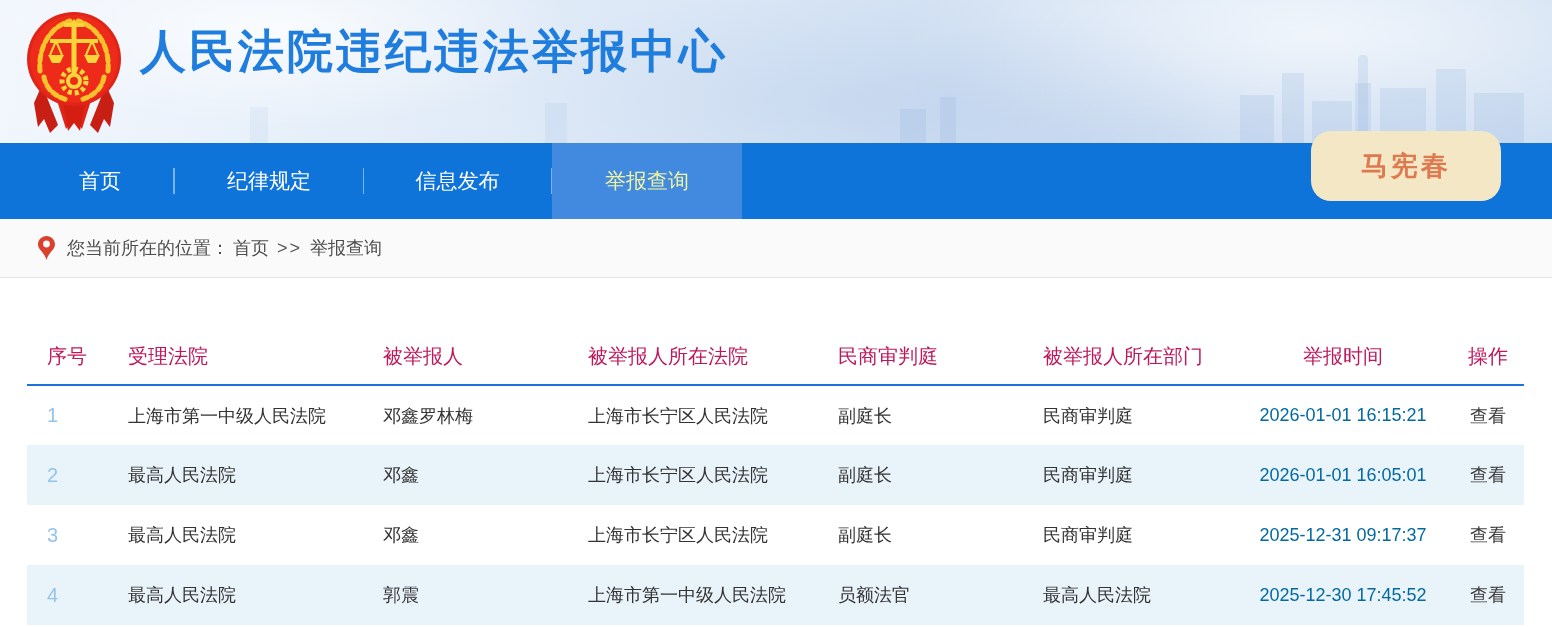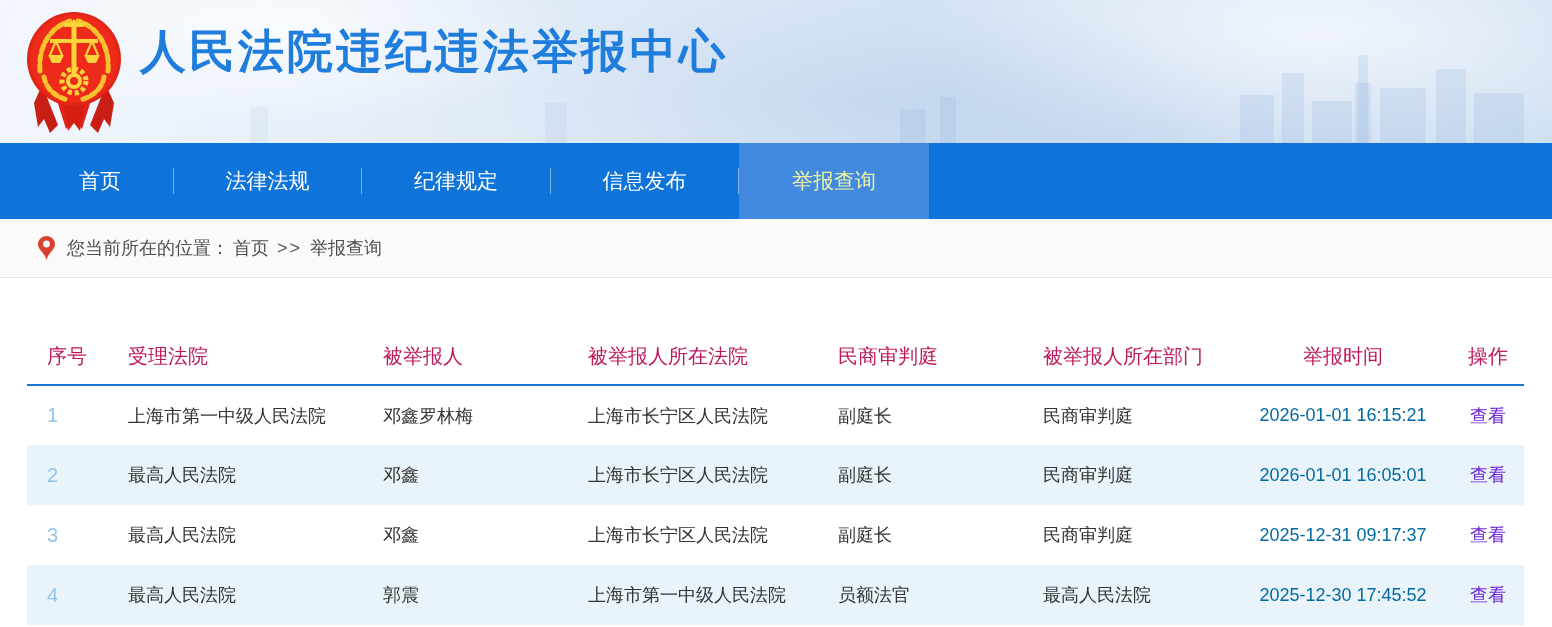--- a/index.html
+++ b/index.html
@@ -74,21 +74,21 @@
   th {
     color:#be185d; font-size:20px; font-weight:normal; text-align:left;
     height:51px; padding:0 0 6px 20px; border-bottom:2px solid #1a74da; vertical-align:middle;
   }
   th.c-center { text-align:center; padding-left:0; }
   td { height:60px; font-size:18px; color:#333; padding-left:20px; vertical-align:middle; }
   td.c-center { text-align:center; padding-left:0; }
   tbody tr:nth-child(even) { background:#e9f3fa; }
   td.seq { color:#94c4ec; font-size:20px; }
   td.time { color:#0369a1; }
-  a.view { color:#6d28d9; text-decoration:none; cursor:pointer; }
+  a.view { color:#404040; text-decoration:none; cursor:pointer; }
 </style>
 </head>
 <body>
 
 <div class="page">
 
   <header class="banner">
     <div class="cloud"></div>
     <div class="skyline">
       <div class="b1"></div>
@@ -138,27 +138,27 @@
     </div>
 
     <div class="titles">
       <div class="title-cn">人民法院违纪违法举报中心</div>
     </div>
   </header>
 
   <nav class="nav">
     <a class="nav-item w1">首页</a>
     <span class="sep"></span>
-    <a class="nav-item w2">法律法规</a>
     <span class="sep"></span>
     <a class="nav-item w3">纪律规定</a>
     <span class="sep"></span>
     <a class="nav-item w4">信息发布</a>
     <span class="sep"></span>
     <a class="nav-item w6 active">举报查询</a>
+    <div class="user-badge">马宪春</div>
   </nav>
 
   <div class="crumbbar">
     <svg class="pin" viewBox="0 0 17 24">
       <path d="M8.5,0 C13.2,0 17,3.8 17,8.5 C17,13.5 10.5,16.5 8.5,24 C6.5,16.5 0,13.5 0,8.5 C0,3.8 3.8,0 8.5,0 Z" fill="#d9402e"></path>
       <circle cx="8.5" cy="8" r="3.4" fill="#fafafa"></circle>
     </svg>
     <span class="crumb-prefix">您当前所在的位置：</span>
     <a>首页</a>
     <span class="crumb-sep">&gt;&gt;</span>

